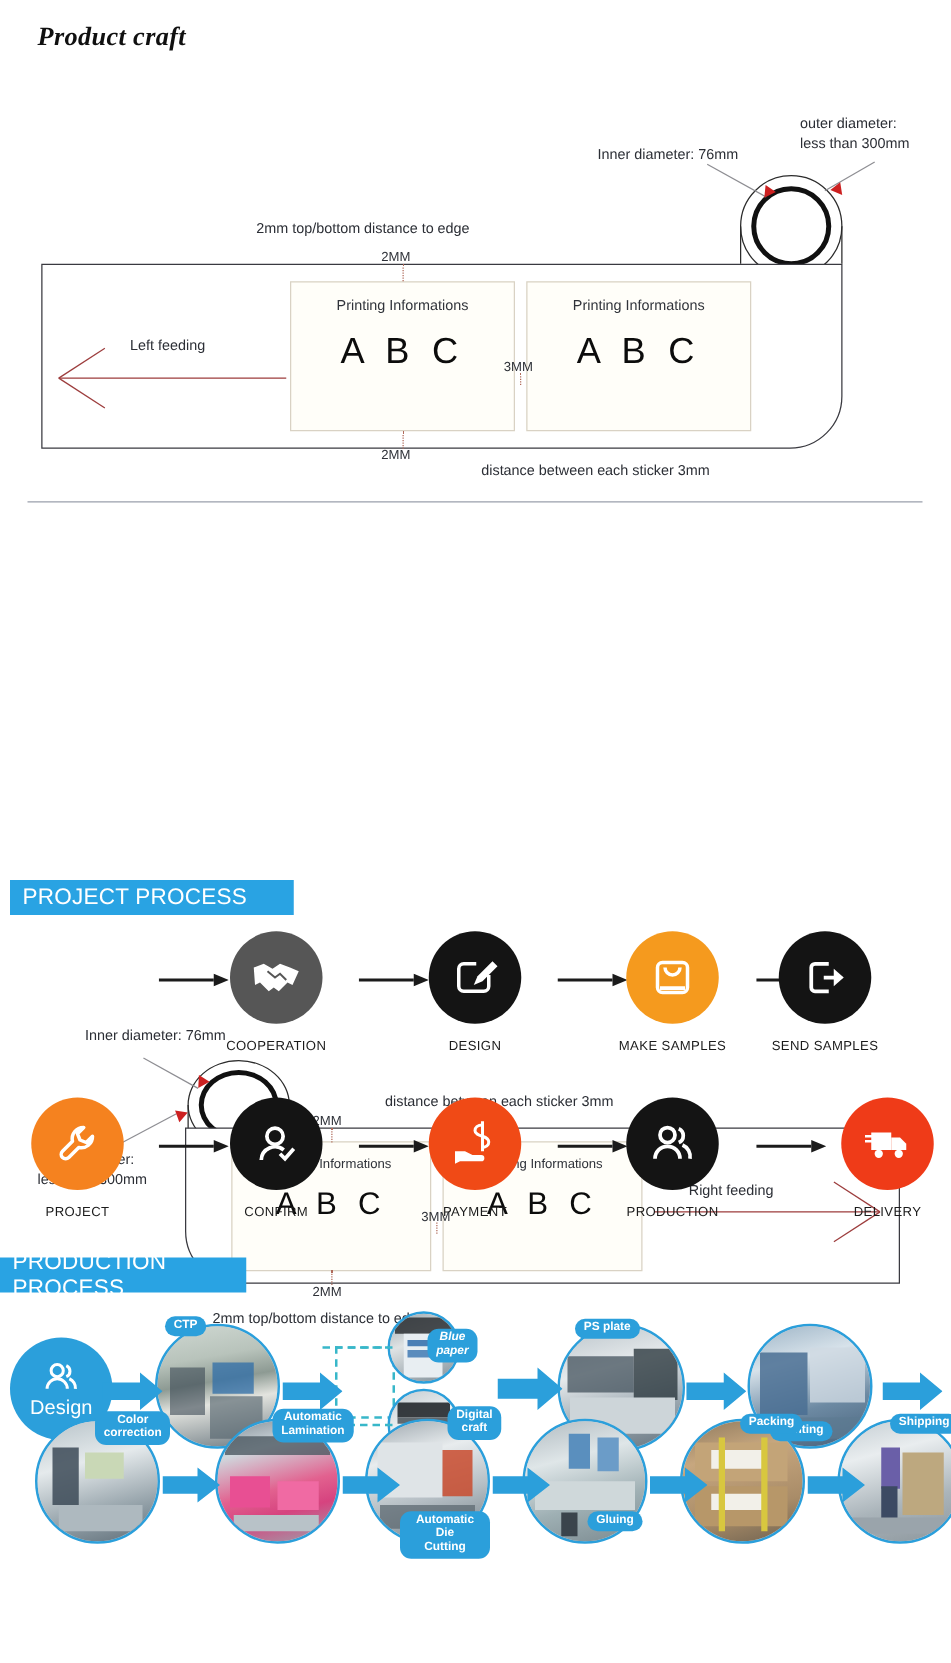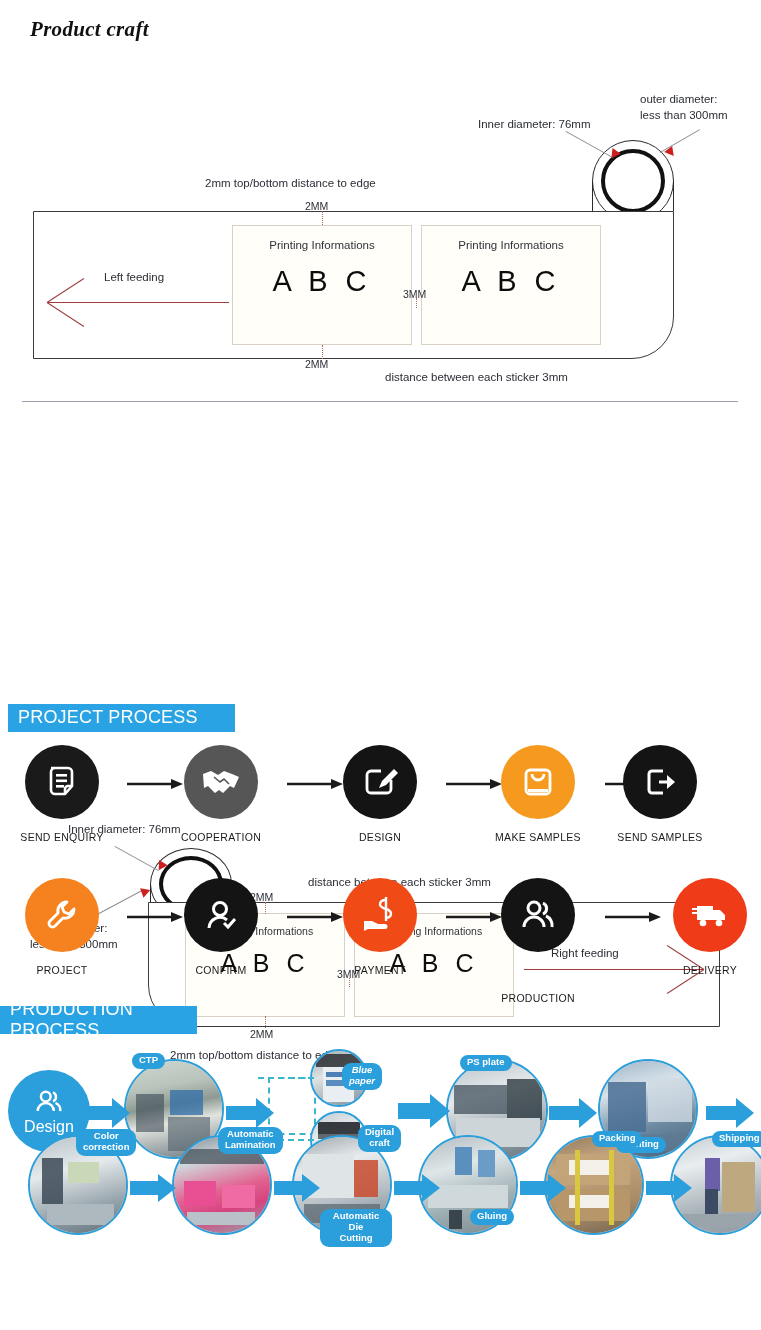--- a/index.html
+++ b/index.html
@@ -251,32 +251,20 @@
   <div class="feed-wing" style="left:704px;top:559px;width:44px;transform:rotate(147deg);"></div>
   <div class="feed-label" style="left:551px;top:537px;">Right feeding</div>
 </div>
 
 <div class="banner" style="left:8px;top:704px;width:227px;">
   <span>PROJECT PROCESS</span>
 </div>
 
 <div class="proc-row" style="top:745px;">
 
-  <div class="proc-item" style="left:2px;">
-    <div class="proc-circle" style="background:#1a1a1a;">
-      <svg width="40" height="40" viewBox="0 0 40 40">
-        <path d="M9 6h17a4 4 0 0 1 4 4v14l-7 8H13a4 4 0 0 1-4-4V10a4 4 0 0 1 4-4z" fill="none" stroke="#fff" stroke-width="2.6"></path>
-        <path d="M30 24h-4a3 3 0 0 0-3 3v5" fill="none" stroke="#fff" stroke-width="2.6"></path>
-        <rect x="14" y="12" width="11" height="2.6" fill="#fff"></rect>
-        <rect x="14" y="17.5" width="11" height="2.6" fill="#fff"></rect>
-        <rect x="14" y="23" width="8" height="2.6" fill="#fff"></rect>
-      </svg>
-    </div>
-    <div class="proc-label">SEND ENQUIRY</div>
-  </div>
   <svg class="proc-arrow" style="left:127px;" viewBox="0 0 56 12">
     <line x1="0" y1="6" x2="44" y2="6" stroke="#1b1b1b" stroke-width="2.4"></line>
     <polygon points="44,1 56,6 44,11" fill="#1b1b1b"></polygon>
   </svg>
 
   <div class="proc-item" style="left:161px;">
     <div class="proc-circle" style="background:#565656;">
       <svg width="44" height="44" viewBox="0 0 44 44">
         <path d="M4 14l8-3 7 4 6-4 8 3 7 3-5 11-4-2-7 7-4-3-4 3-7-7-4 2z" fill="#fff"></path>
         <path d="M15 17l6 5 4-3 5 5" fill="none" stroke="#565656" stroke-width="1.6"></path>
@@ -367,21 +355,21 @@
         <path d="M5 27h8l6 3h7a2.5 2.5 0 0 1 0 5H9l-4 2z" fill="#fff"></path>
       </svg>
     </div>
     <div class="proc-label">PAYMENT</div>
   </div>
   <svg class="proc-arrow" style="left:446px;" viewBox="0 0 56 12">
     <line x1="0" y1="6" x2="44" y2="6" stroke="#1b1b1b" stroke-width="2.4"></line>
     <polygon points="44,1 56,6 44,11" fill="#1b1b1b"></polygon>
   </svg>
 
-  <div class="proc-item" style="left:478px;gap:28px;">
+  <div class="proc-item" style="left:478px;">
     <div class="proc-circle" style="background:#141414;">
       <svg width="42" height="42" viewBox="0 0 42 42">
         <circle cx="17" cy="14" r="6" fill="none" stroke="#fff" stroke-width="3"></circle>
         <path d="M7 33a10 10 0 0 1 20 0" fill="none" stroke="#fff" stroke-width="3"></path>
         <path d="M26 9a6 6 0 0 1 0 11" fill="none" stroke="#fff" stroke-width="3"></path>
         <path d="M29 22a10 10 0 0 1 6 11" fill="none" stroke="#fff" stroke-width="3"></path>
       </svg>
     </div>
     <div class="proc-label">PRODUCTION</div>
   </div>

